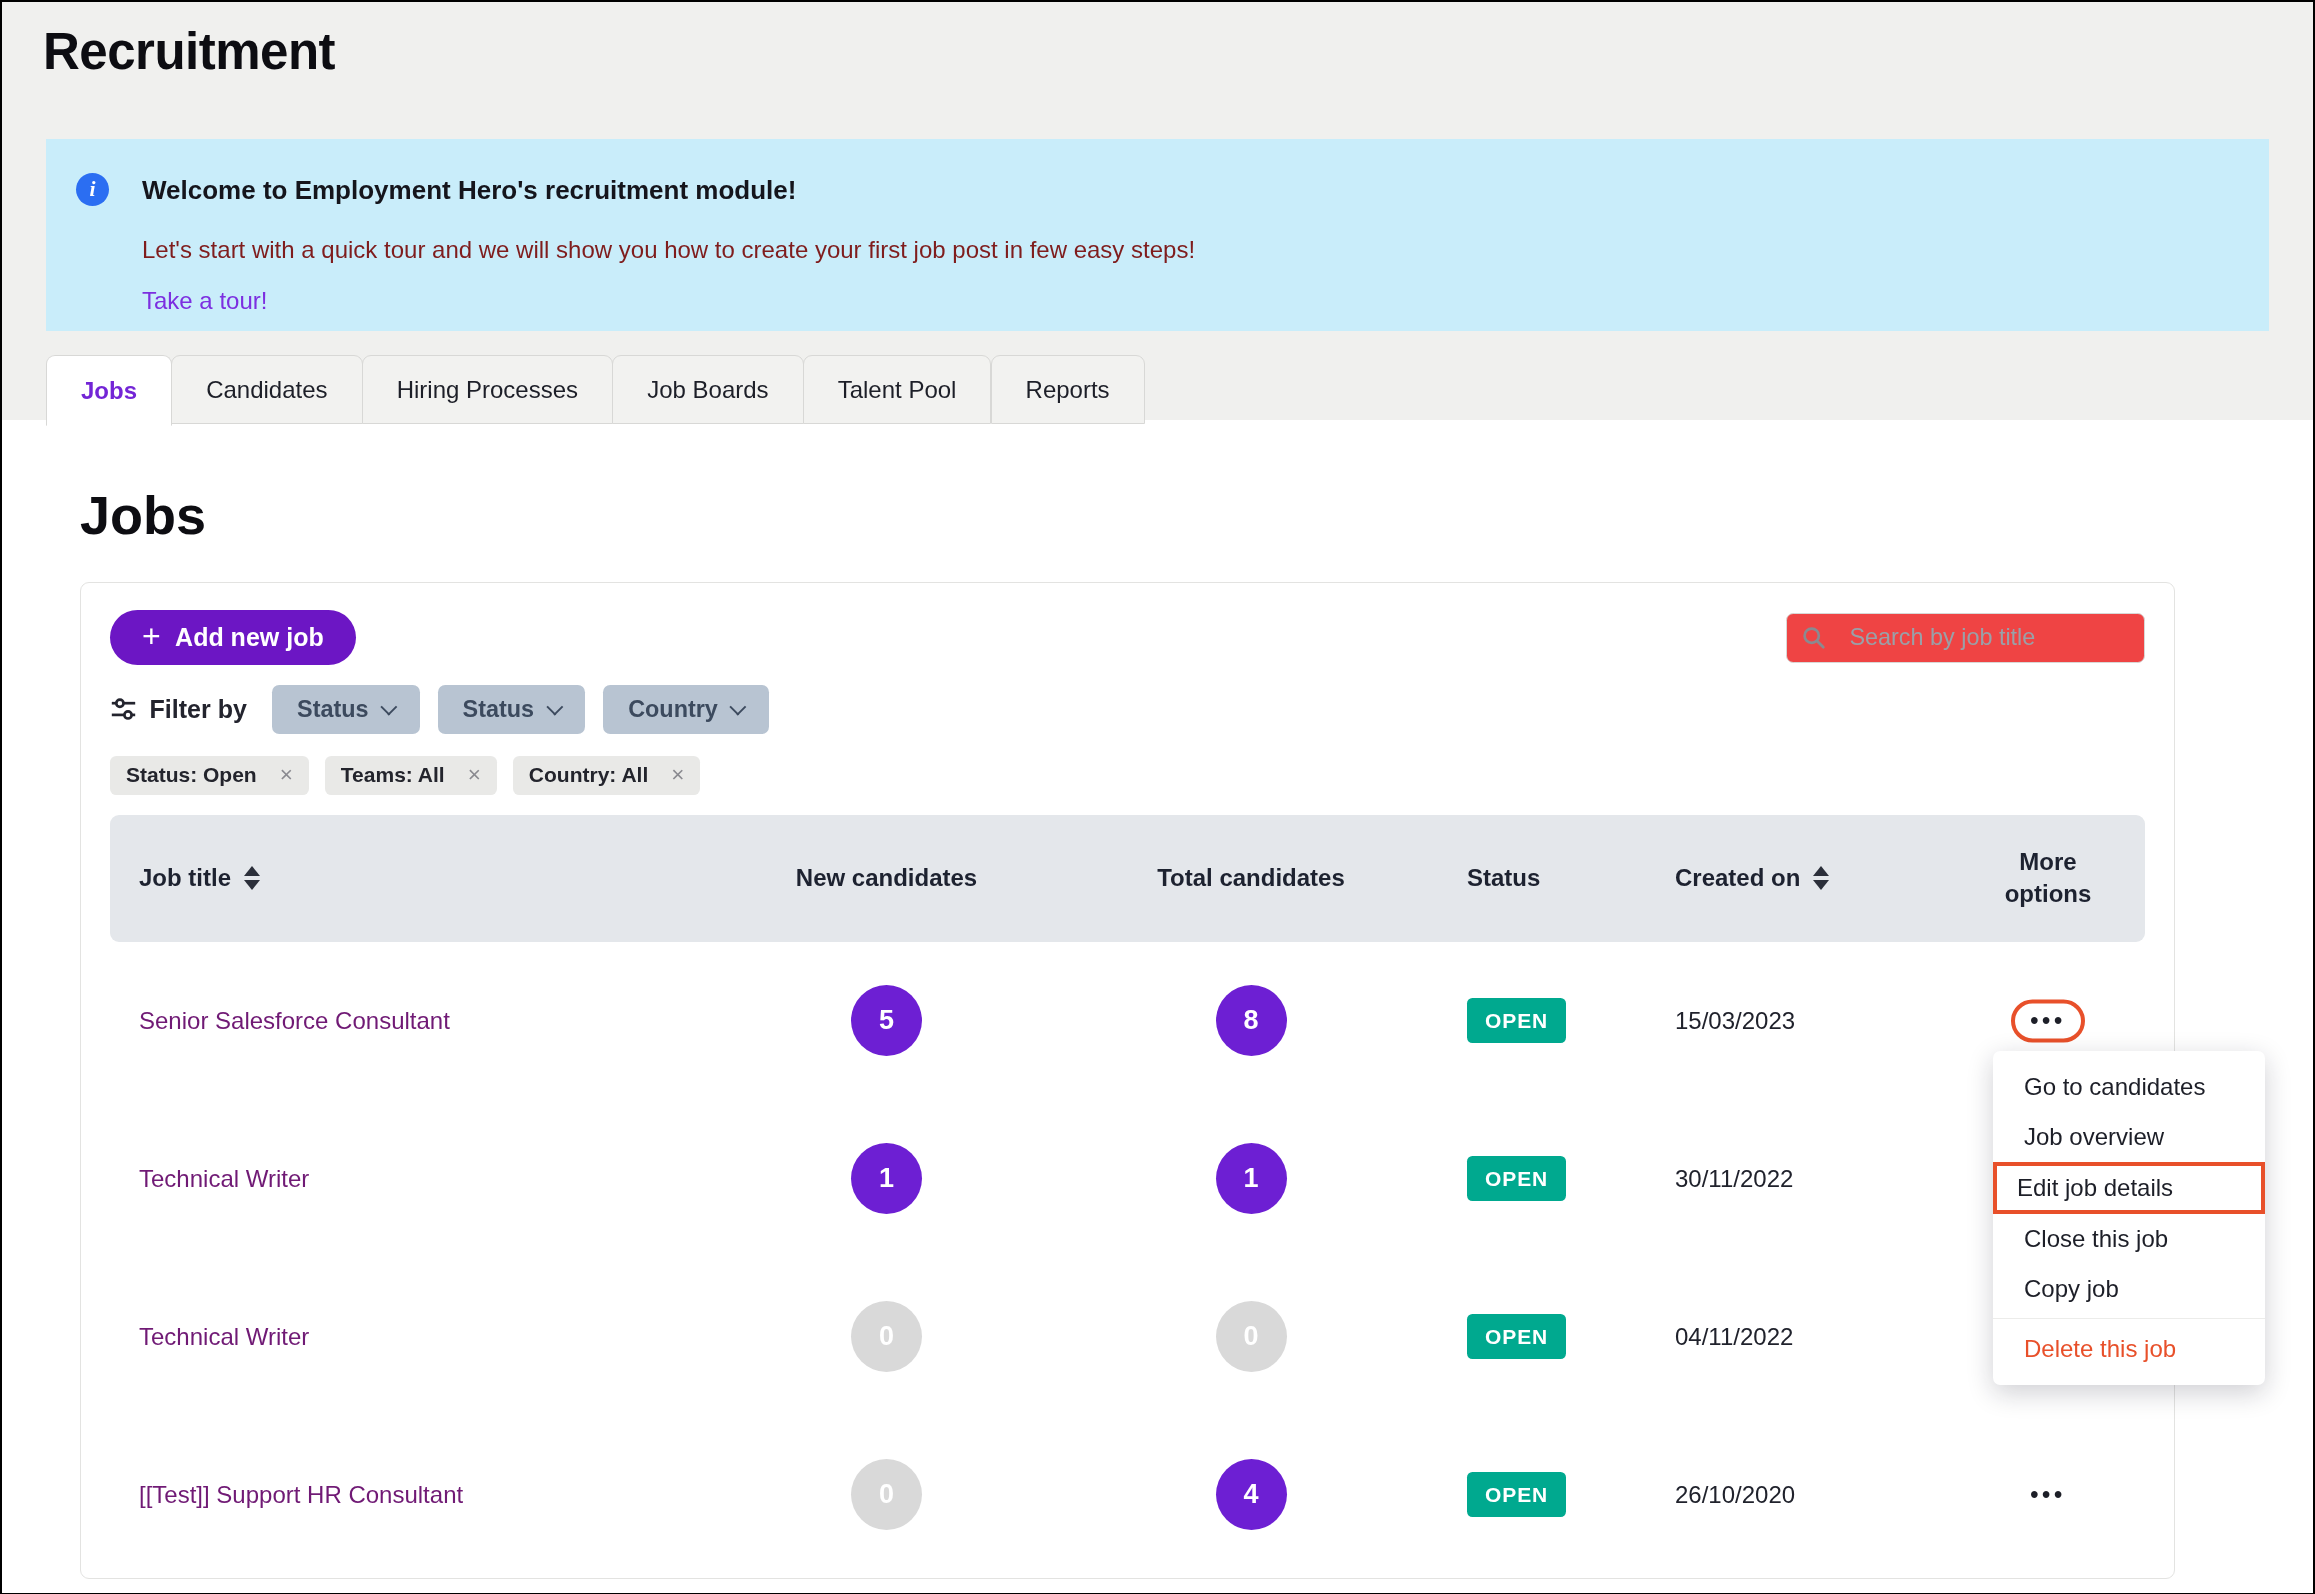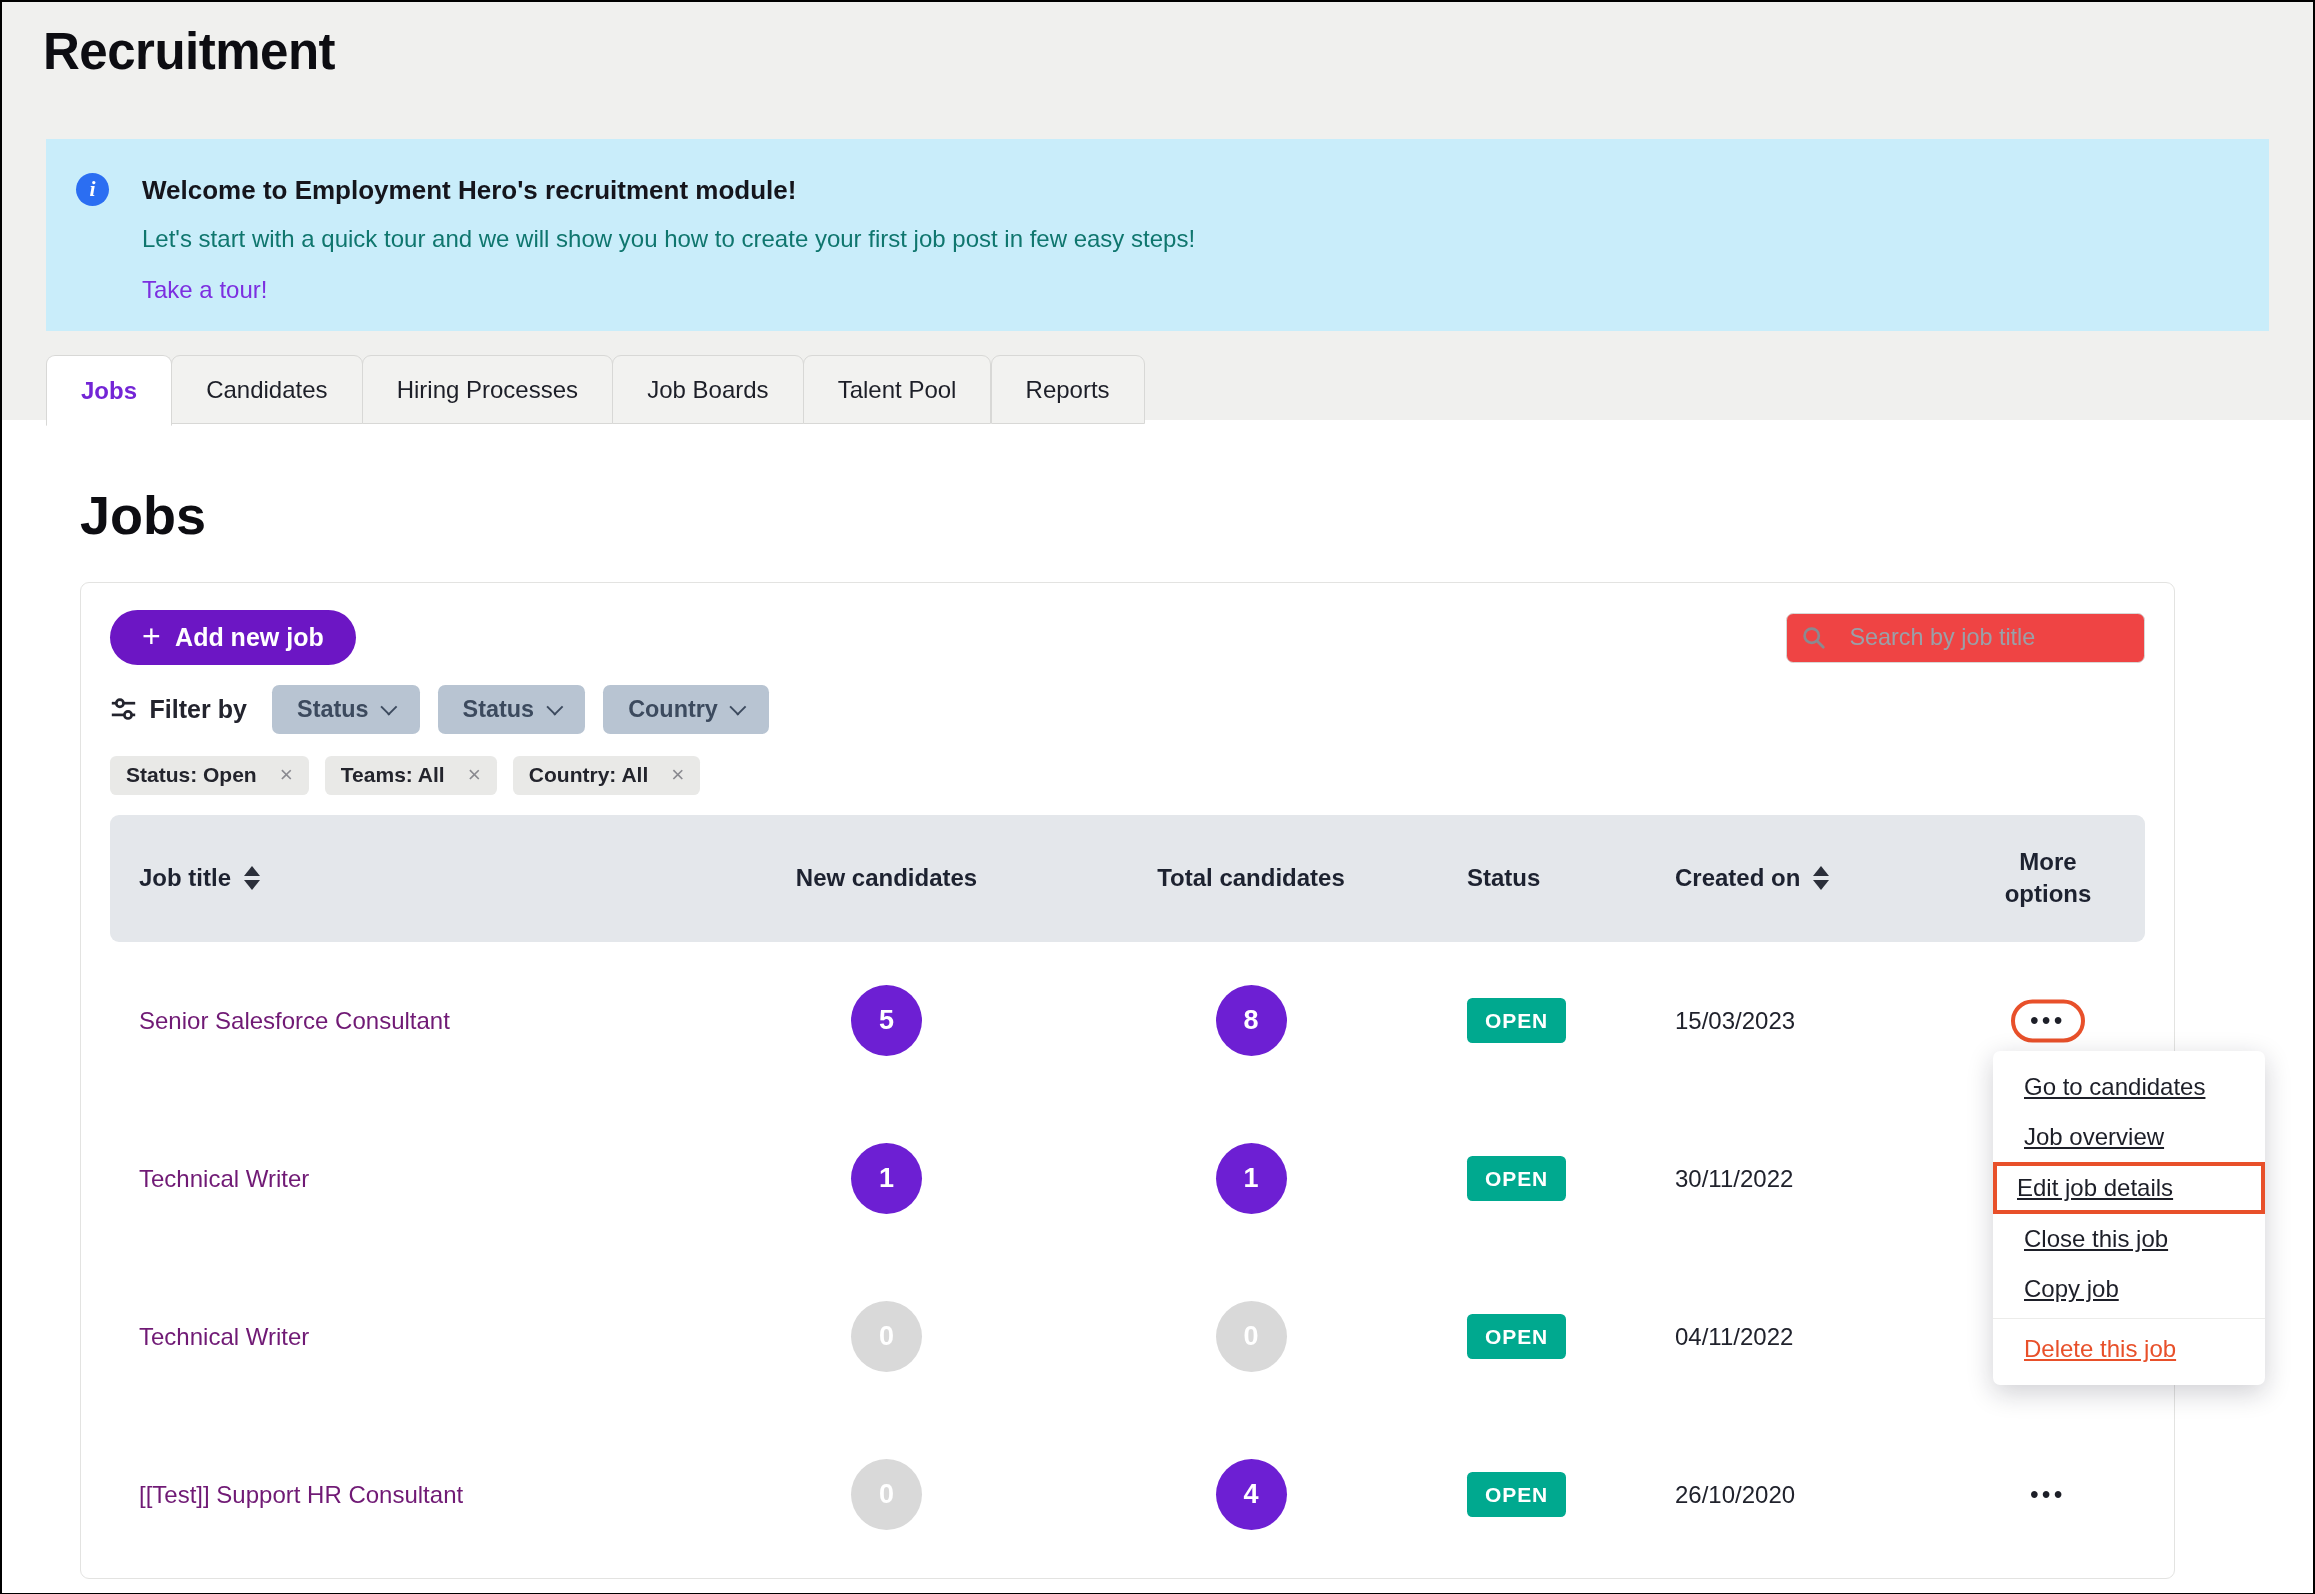--- a/index.html
+++ b/index.html
@@ -16,21 +16,21 @@
   .page-title { margin: 20px 0 0 41px; font-size: 51px; font-weight: 800; letter-spacing: -0.5px; color: #0d0d12; }
 
   
   .banner { margin: 58px 44px 0 44px; height: 192px; background: #c9edfa; padding: 36px 36px 0 96px; position: relative; }
   .info-icon {
     position: absolute; left: 30px; top: 34px; width: 33px; height: 33px; border-radius: 50%;
     background: #2b6ef2; color: #fff; display: flex; align-items: center; justify-content: center;
     font-size: 21.6px; font-weight: 700; font-family: "Liberation Serif", serif; font-style: italic;
   }
   .banner-title { font-size: 26px; font-weight: 800; color: #15151c; }
-  .banner-message { font-size: 24px; margin-top: 19px; color: #0f766e; }
+  .banner-message { font-size: 24px; margin-top: 30px; color: #7f1d1d; }
   .banner-link { display: inline-block; font-size: 24px; margin-top: 22.5px; color: #7c2fe0; cursor: pointer; }
 
   
   .tabs { display: flex; align-items: flex-end; margin: 23.4px 0 0 44px; height: 70px; position: relative; z-index: 2; }
   .tab {
     height: 69px; display: flex; align-items: center; padding: 0 34px; font-size: 24px;
     background: #f2f2f0; border: 0.9px solid #d8d8d6; border-radius: 9px 9px 0 0;
     margin-right: -0.9px; cursor: pointer; color: #1d1f28;
   }
   .tab.active { background: #fff; color: #7325d6; font-weight: 700; border-bottom-color: #fff; height: 71px; margin-bottom: -1.8px; z-index: 3; }
@@ -93,21 +93,21 @@
   .date { font-size: 24px; color: #20222c; }
   .more-cell { position: relative; display: flex; align-items: center; justify-content: center; width: 100%; height: 100%; }
   .dots { font-size: 23.4px; font-weight: 700; letter-spacing: 3.6px; color: #1d1f28; cursor: pointer; background: none; border: none; font-family: inherit; }
   .annotation-ellipse { position: absolute; width: 74px; height: 43px; border: 4.5px solid #e8502a; border-radius: 899px; left: 50%; top: 50%; transform: translate(-50%,-50%); pointer-events: none; }
 
   
   .menu {
     position: absolute; left: 1912px; top: 468px; width: 272px; background: #fff; border-radius: 7.2px;
     box-shadow: 0 7.2px 27px rgba(20,20,40,0.20); padding: 10.8px 0; z-index: 10;
   }
-  .menu-item { height: 50px; display: flex; align-items: center; padding-left: 31px; font-size: 24px; color: #1d1f28; cursor: pointer; white-space: nowrap; text-decoration: underline; }
+  .menu-item { height: 50px; display: flex; align-items: center; padding-left: 31px; font-size: 24px; color: #1d1f28; cursor: pointer; white-space: nowrap; }
   .menu-item.boxed { border: 4.5px solid #e8502a; height: 52px; padding-left: 20px; }
   .menu-item.danger { color: #e8502a; }
   .menu-divider { border-top: 1.8px solid #ececea; margin: 4.5px 0; }
 
   svg { display: block; }
 </style>
 </head>
 <body>
 
 <h1 class="page-title">Recruitment</h1>

